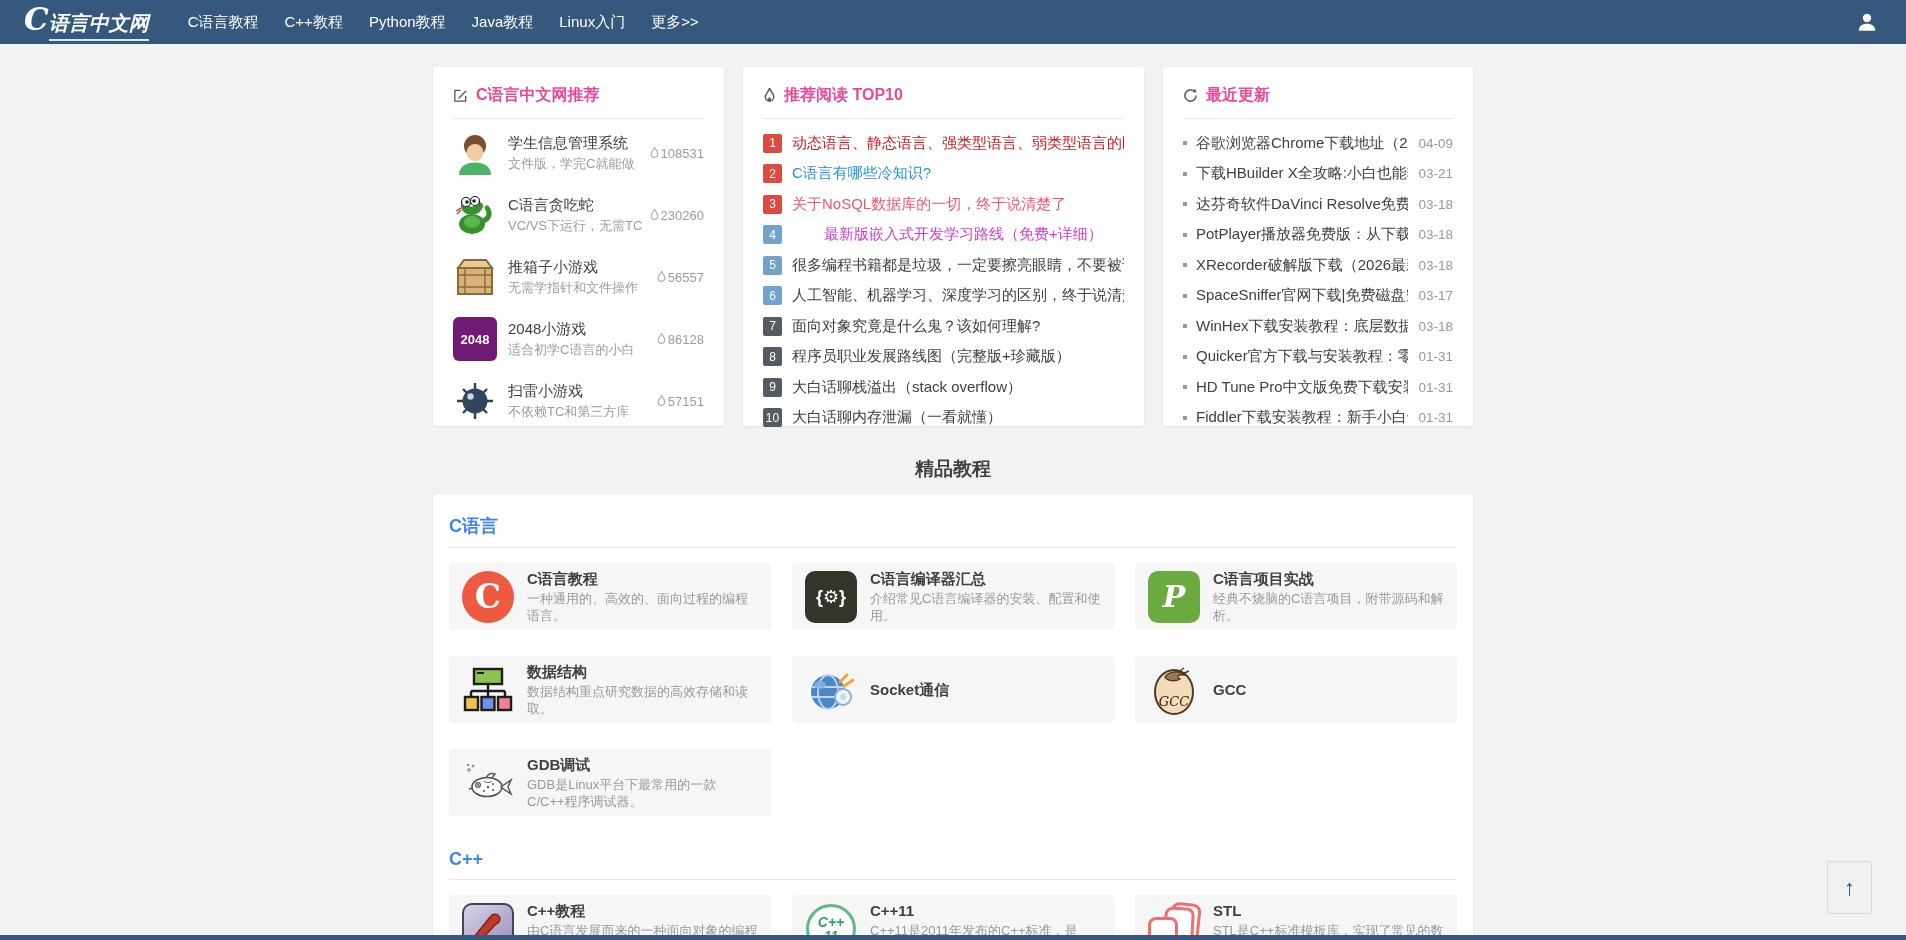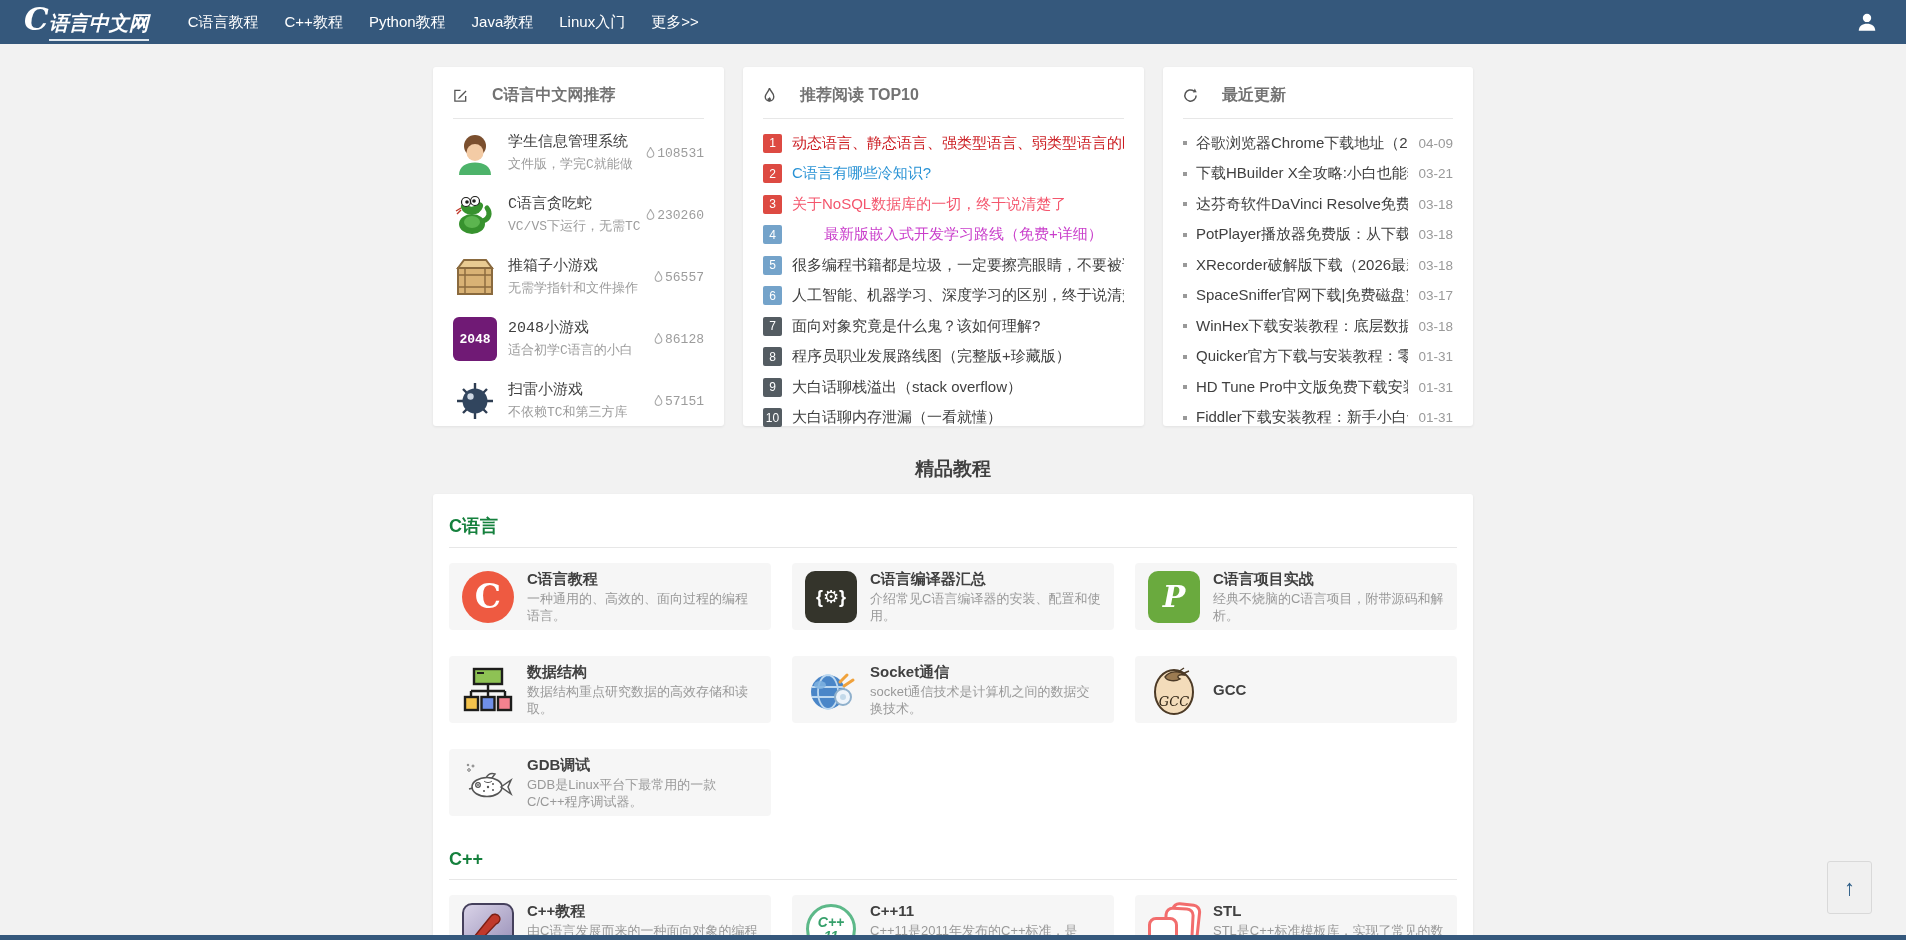--- a/index.html
+++ b/index.html
@@ -15,24 +15,24 @@
   .logo-c{font-size:31px;line-height:31px;}
   .logo-rest{font-size:20px;border-bottom:2px solid #dfe7ee;padding-bottom:2px;}
   .nav-menu{display:flex;height:100%;}
   .nav-item{color:#fff;font-size:15px;padding:0 13px;display:flex;align-items:center;cursor:pointer;}
   .nav-right{margin-left:auto;padding-right:28px;display:flex;align-items:center;cursor:pointer;}
   
   .container{width:1040px;margin:23px auto 0;}
   .panels{display:flex;justify-content:space-between;}
   .panel{background:#fff;height:359px;padding:17px 20px 0;border-radius:3px;box-shadow:0 1px 3px rgba(0,0,0,.07);}
   .p-rec{width:291px;} .p-top{width:401px;} .p-recent{width:310px;}
-  .panel-h{display:flex;align-items:center;gap:24px;font-size:16px;font-weight:bold;color:#737373;height:22px;}
+  .panel-h{display:flex;align-items:center;gap:8px;font-size:16px;font-weight:bold;color:#ec4899;height:22px;}
   .panel-div{border-bottom:1px solid #e7e7e7;margin-top:12px;}
   
-  .rec-list{padding-top:3px;font-family:Liberation Mono, monospace;}
+  .rec-list{padding-top:3px;}
   .rec-item{display:flex;align-items:center;height:62px;cursor:pointer;}
   .rec-ico{width:44px;height:44px;margin-right:11px;flex:none;display:flex;align-items:center;justify-content:center;}
   .rec-mid{flex:1;min-width:0;}
   .rec-title{font-size:15px;color:#3f3f3f;line-height:19px;white-space:nowrap;}
   .rec-desc{font-size:13px;color:#9c9c9c;margin-top:3px;white-space:nowrap;}
   .rec-count{display:flex;align-items:center;gap:1px;color:#9c9c9c;font-size:13px;flex:none;}
   .i-2048{width:44px;height:44px;border-radius:6px;background:#701a75;color:#fff;font-size:13px;font-weight:bold;display:flex;align-items:center;justify-content:center;}
   
   .top-list{padding-top:9px;}
   .top-row{display:flex;align-items:center;height:30.5px;cursor:pointer;}
@@ -40,21 +40,21 @@
   .top-title{font-size:15px;white-space:nowrap;overflow:hidden;}
   
   .recent-list{padding-top:9px;}
   .recent-row{display:flex;align-items:center;height:30.5px;cursor:pointer;}
   .bullet{width:4px;height:4px;background:#999;margin-right:9px;flex:none;}
   .recent-title{flex:1;font-size:15px;color:#404040;white-space:nowrap;overflow:hidden;min-width:0;}
   .recent-date{font-size:13.5px;color:#999;margin-left:10px;flex:none;}
   
   .tut-heading{text-align:center;font-size:19px;font-weight:bold;color:#404040;margin:30px 0 12px;}
   .tut-panel{background:#fff;padding:10px 16px 30px;box-shadow:0 1px 3px rgba(0,0,0,.07);border-radius:3px;}
-  .sec-title{font-size:18px;font-weight:bold;color:#15803d;padding:10px 0 9px;border-bottom:1px solid #e7e7e7;}
+  .sec-title{font-size:18px;font-weight:bold;color:#3b82f6;padding:10px 0 9px;border-bottom:1px solid #e7e7e7;}
   .cards{display:flex;flex-wrap:wrap;gap:26px 21px;margin:15px 0 23px;}
   .card{width:322px;height:67px;background:#f6f6f6;border-radius:4px;display:flex;align-items:center;padding:0 13px;cursor:pointer;}
   .card-ico{width:52px;height:52px;margin-right:13px;flex:none;display:flex;align-items:center;justify-content:center;position:relative;}
   .card-body{flex:1;min-width:0;}
   .card-title{font-size:15px;font-weight:bold;color:#404040;line-height:19px;}
   .card-desc{font-size:13px;color:#999;line-height:17px;margin-top:2px;}
   
   .i-cc{width:52px;height:52px;border-radius:50%;background:#ee5a41;color:#fff;font-weight:bold;font-size:33px;display:flex;align-items:center;justify-content:center;font-family:"DejaVu Serif",serif;}
   .i-braces{width:52px;height:52px;border-radius:10px;background:#34342b;color:#fff;font-size:18px;font-weight:bold;display:flex;align-items:center;justify-content:center;}
   .i-p{width:52px;height:52px;border-radius:10px;background:#6aaa3e;color:#fff;font-size:30px;font-weight:bold;font-style:italic;display:flex;align-items:center;justify-content:center;font-family:"DejaVu Serif",serif;}
@@ -401,21 +401,20 @@
               <circle cx="23" cy="28" r="17" fill="#4a86c8"></circle>
               <path d="M23 11 a10 17 0 0 1 0 34 M23 11 a10 17 0 0 0 0 34 M7 23 h32 M7 33 h32" stroke="#bcd8f0" stroke-width="1.8" fill="none"></path>
               <ellipse cx="15" cy="21" rx="6" ry="4" fill="#7fb3e0" opacity="0.85"></ellipse>
               <path d="M35 18 l7-7 M39 22 l9-6" stroke="#f0a23c" stroke-width="3" stroke-linecap="round"></path>
               <circle cx="38" cy="33" r="8" fill="#eef4fb" stroke="#8fb0cc" stroke-width="2"></circle>
               <circle cx="38" cy="33" r="3" fill="#c3d9ea"></circle>
             </svg>
         </div>
         <div class="card-body">
           <div class="card-title">Socket通信</div>
-          <div class="card-desc">socket通信技术是计算机之间的数据交换技术。</div>
         </div>
       </div>
 
       <div class="card">
         <div class="card-ico">
           <svg viewBox="0 0 52 52" width="52" height="52">
               <ellipse cx="26" cy="28" rx="19" ry="22" fill="#f3dcba" stroke="#4c3a26" stroke-width="2"></ellipse>
               <path d="M17 13 c4-6 15-7 19-2 c-6-1-8 2-4 4 c-5 3-13 2-15-2z" fill="#9c7b52" stroke="#4c3a26" stroke-width="1.4"></path>
               <path d="M30 8 l6-4 M34 10 l7-3" stroke="#4c3a26" stroke-width="1.4"></path>
               <text x="26" y="42" font-size="13" font-style="italic" text-anchor="middle" fill="#2f2415" font-family="DejaVu Serif,serif">GCC</text>

